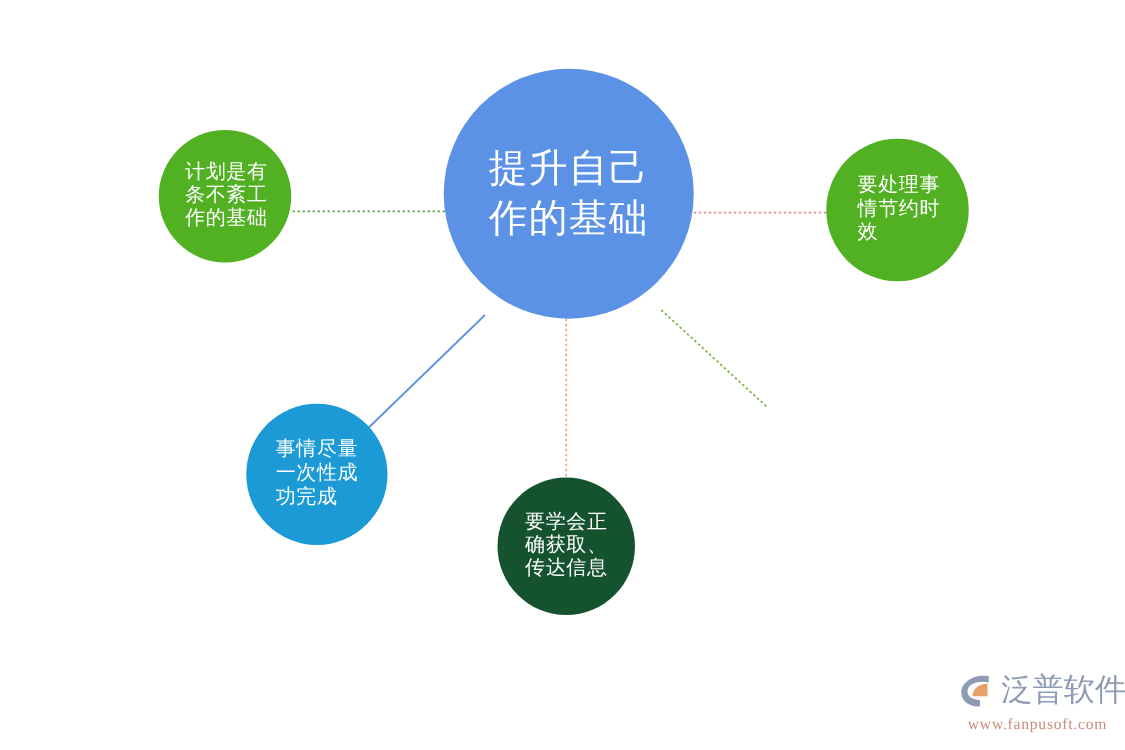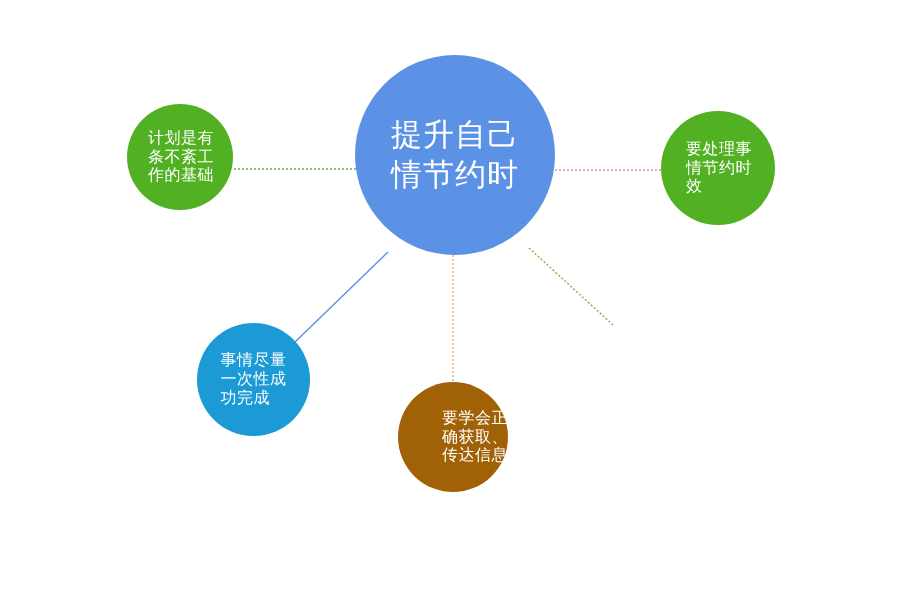--- a/index.html
+++ b/index.html
@@ -82,22 +82,21 @@
     top: 323px;
     width: 113px;
     height: 113px;
     background: #1b9ad6;
   }
   .n-info {
     left: 398px;
     top: 382px;
     width: 110px;
     height: 110px;
-    background: #a16207;
-    justify-content: flex-end;
+    background: #14532d;
   }
   .n-value {
     left: 597px;
     top: 303px;
     width: 114px;
     height: 114px;
     background: #1b9ad6;
   }
   #logo {
     position: absolute;
@@ -143,21 +142,21 @@
   <svg id="connectors" viewBox="0 0 900 600" xmlns="http://www.w3.org/2000/svg">
     <line x1="234" y1="169" x2="356" y2="169" stroke="#6aa84f" stroke-width="1.4" stroke-dasharray="2,2"></line>
     <line x1="555" y1="170" x2="662" y2="170" stroke="#e0918f" stroke-width="1.4" stroke-dasharray="2,2"></line>
     <line x1="388" y1="252" x2="294" y2="343" stroke="#5b92e5" stroke-width="1.4"></line>
     <line x1="453" y1="255" x2="453" y2="383" stroke="#e8a97a" stroke-width="1.4" stroke-dasharray="2,2"></line>
     <line x1="529" y1="248" x2="613" y2="325" stroke="#7bb442" stroke-width="1.4" stroke-dasharray="2,2"></line>
   </svg>
 
   <div class="node node-center">
     <span class="label">提升自己
-情节约时</span>
+作的基础</span>
   </div>
 
   <div class="node node-sat n-plan">
     <span class="label">计划是有
 条不紊工
 作的基础</span>
   </div>
 
   <div class="node node-sat n-handle">
     <span class="label">要处理事
@@ -171,14 +170,24 @@
 功完成</span>
   </div>
 
   <div class="node node-sat n-info">
     <span class="label">要学会正
 确获取、
 传达信息</span>
   </div>
 
 
+  <div id="logo">
+    <div class="logo-row">
+      <svg class="logo-mark" viewBox="0 0 32 32" xmlns="http://www.w3.org/2000/svg">
+        <path d="M25 5 C13 3 3 10 3 18 C3 25 10 30 18 29 L18 24 C12 24 8 21 8 17 C8 12 15 8 25 10 Z" fill="#8d9bb5"></path>
+        <path d="M24 11 C17 11 12 15 12 21 L24 21 Z" fill="#e8a06a"></path>
+      </svg>
+      <span class="logo-name">泛普软件</span>
+    </div>
+    <div class="logo-url">www.fanpusoft.com</div>
+  </div>
 
 </div>
 
 </body></html>

